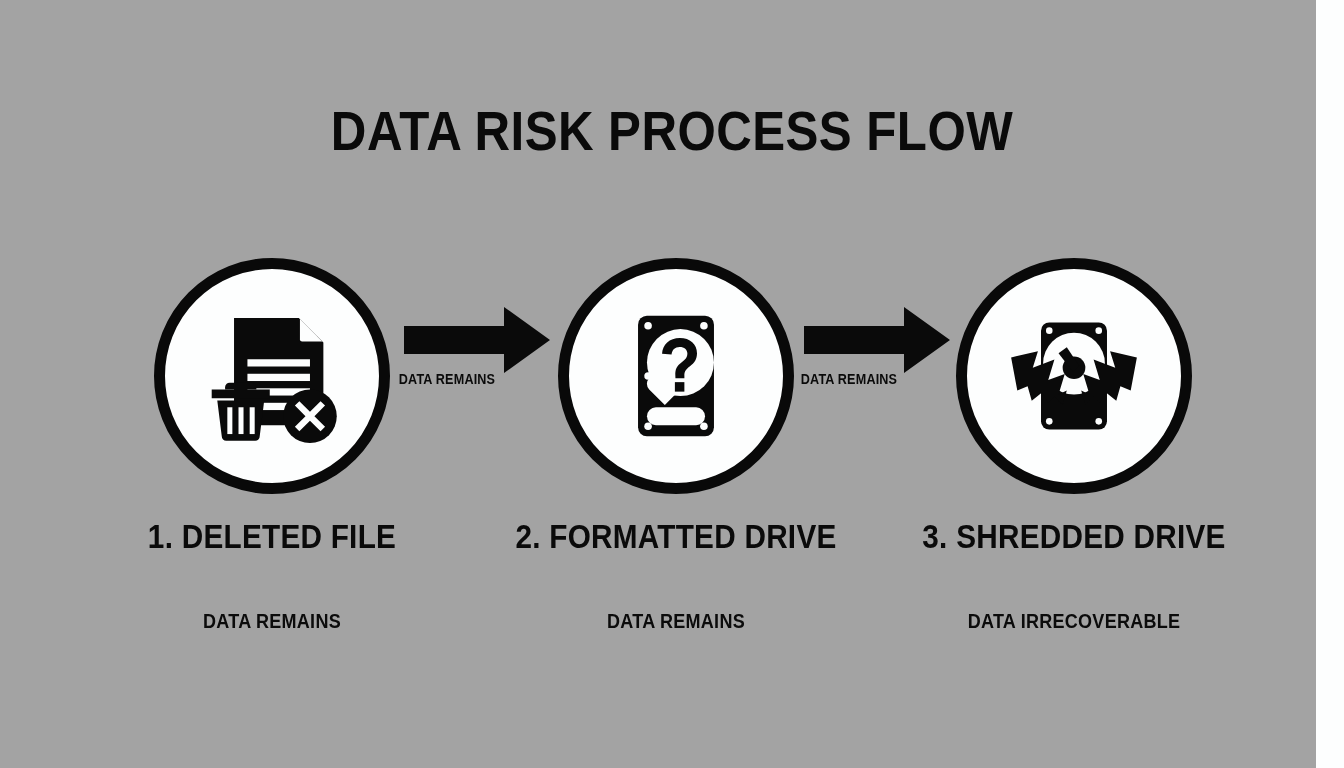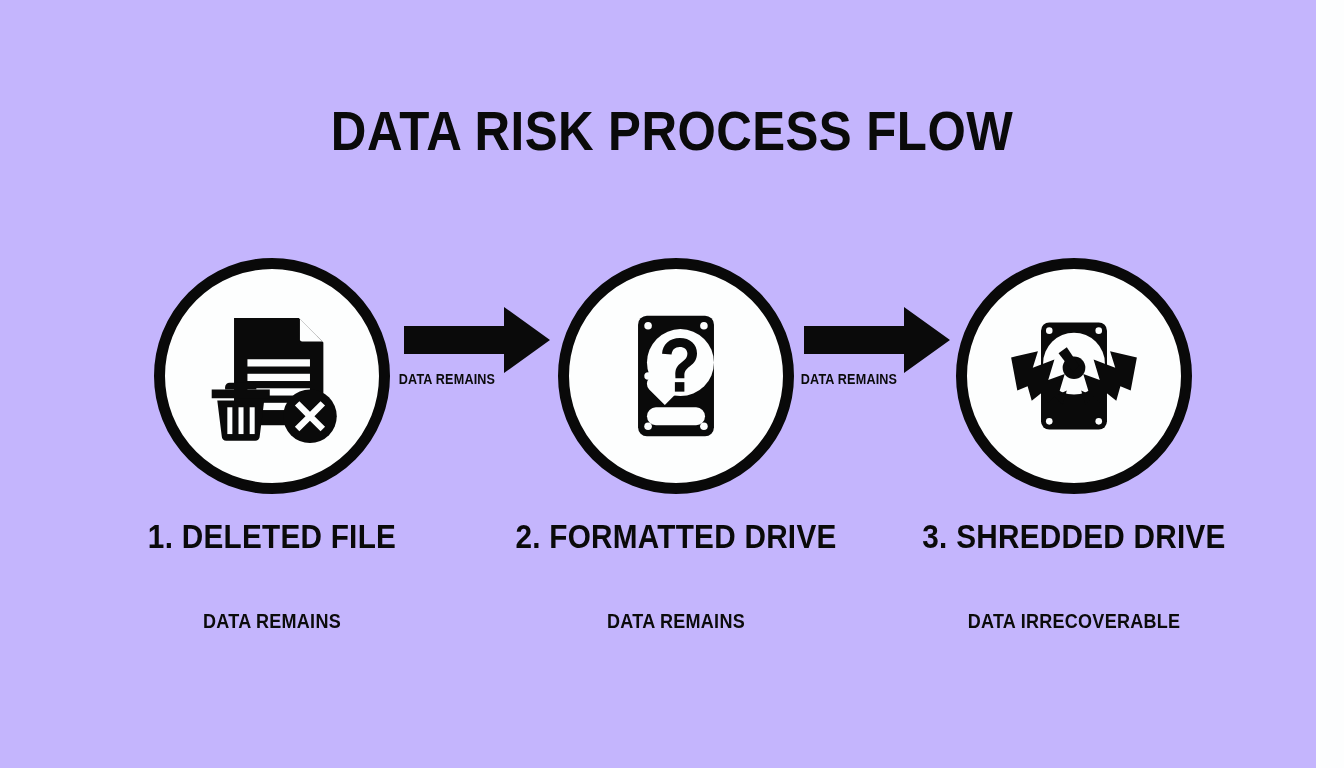--- a/index.html
+++ b/index.html
@@ -16,21 +16,21 @@
     overflow: hidden;
     position: relative;
   }
 
   
   #canvas {
     position: absolute;
     inset: 0;
     width: 1316px;
     height: 768px;
-    background: #c4b5fd;
+    background: #a3a3a3;
   }
 
   
   #title {
     position: absolute;
     top: 102px;
     left: 0;
     width: 1344px;
     text-align: center;
     font-family: "Liberation Sans Narrow", "Liberation Sans", sans-serif;

